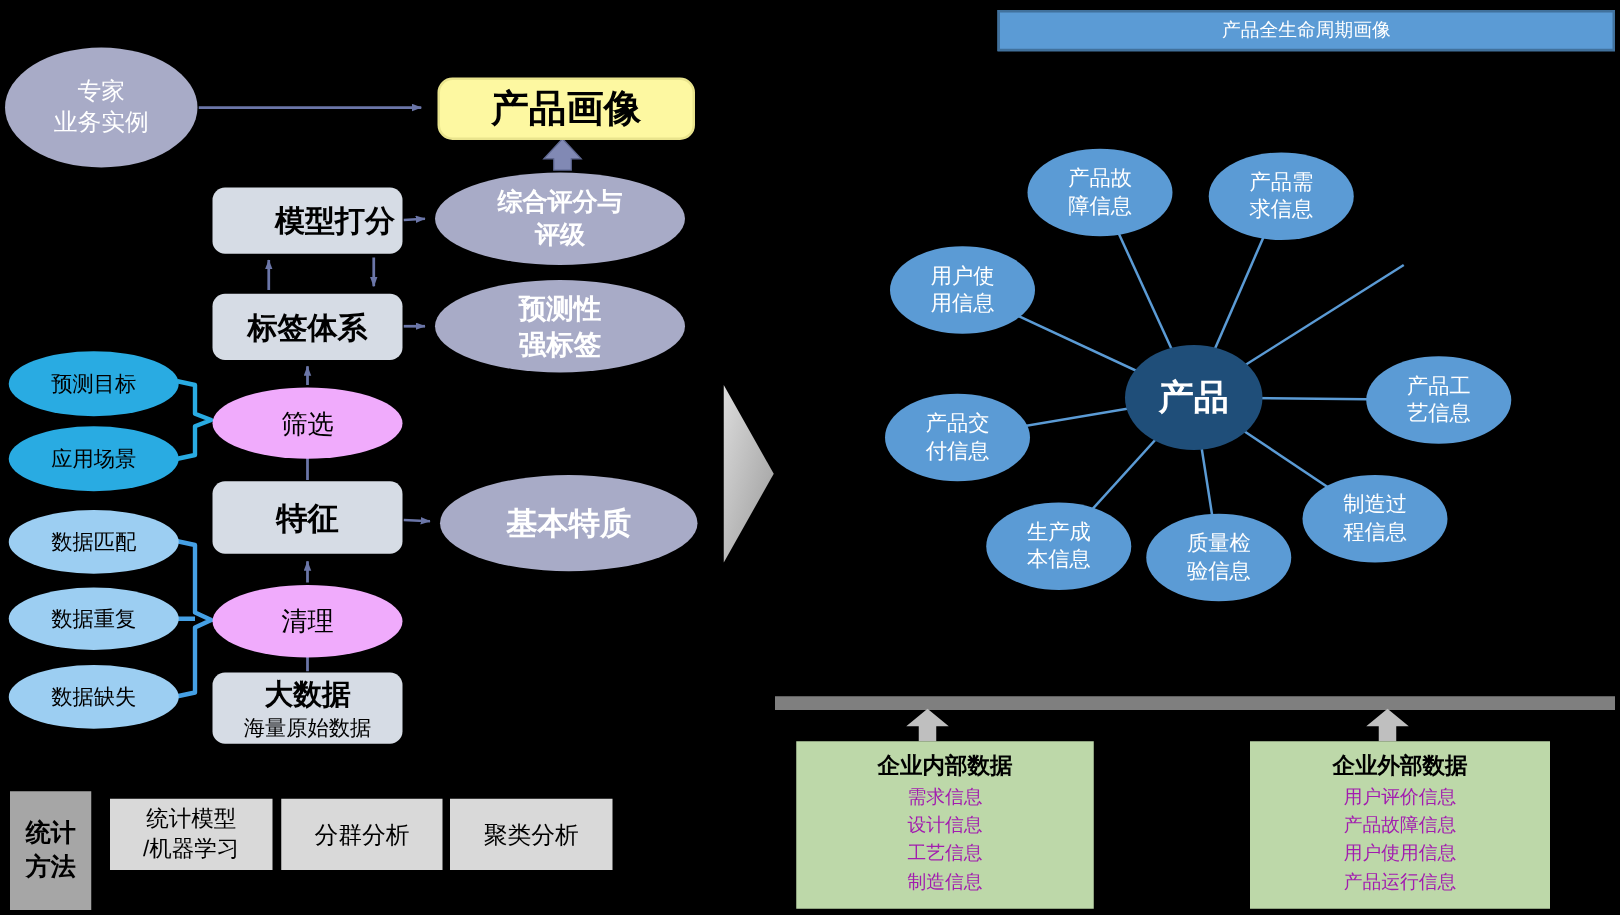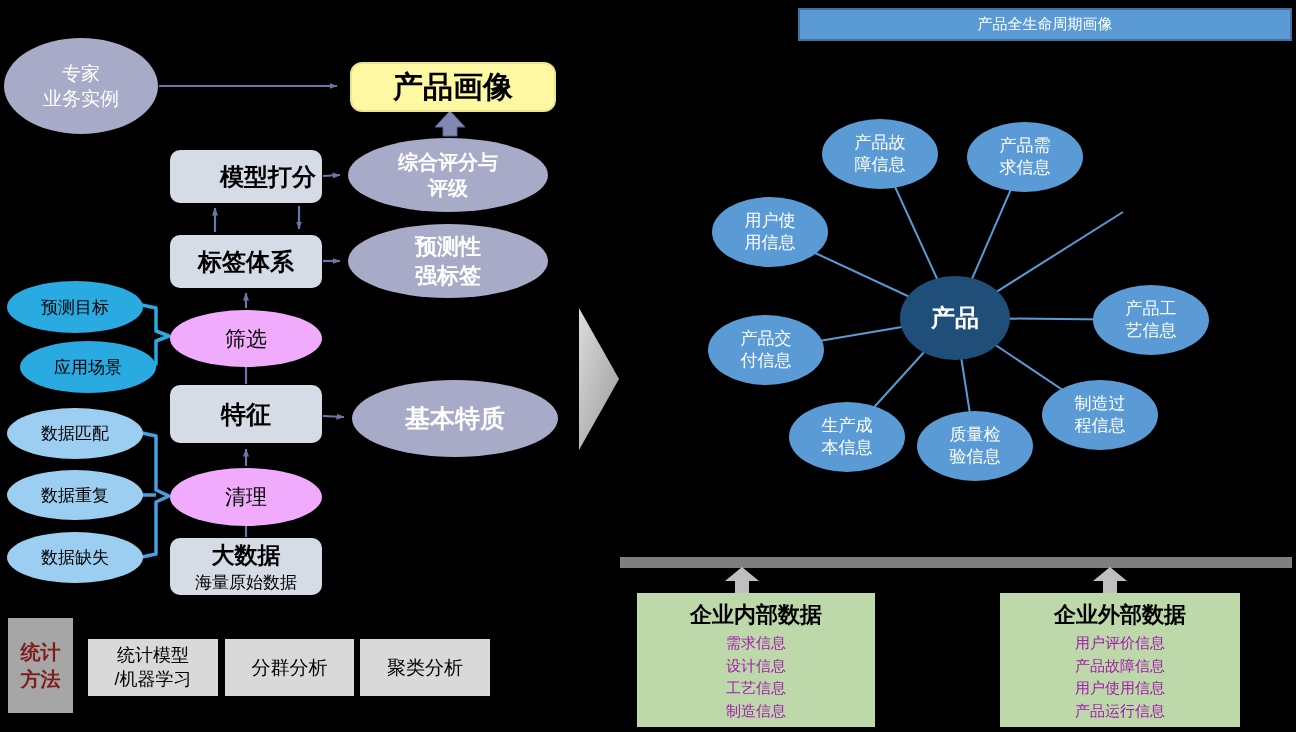--- a/index.html
+++ b/index.html
@@ -15,31 +15,31 @@
   .el { border-radius:50%; }
   .pre { white-space:pre-line; }
   
   .gray-purple { background:#a8abc7; color:#fff; }
   .yellow-box  { background:#fdf8a1; border:2px solid #e9e48d; border-radius:12px; color:#000; }
   .box-blue    { background:#d6dce5; border-radius:10px; color:#000; }
   .yg          { background:#f0abfc; color:#000; }
   .bright-blue { background:#29abe2; color:#000; }
   .light-blue  { background:#9ccef2; color:#000; }
   .gray-el     { background:#a8abc7; color:#fff; }
-  .dark-gray-box  { background:#a6a6a6; color:#7f1d1d; }
+  .dark-gray-box  { background:#a6a6a6; color:#000000;margin-top:15px; }
   .light-gray-box { background:#d9d9d9; color:#000; }
   
   .hdr {
     background:#5b9bd5; border:2px solid #41719c; color:#fff;
     font-family:"Liberation Serif","DejaVu Serif",serif; font-size:15px;
   }
   .sat { background:#5b9bd5; color:#fff; font-size:17px; line-height:1.3; }
-  .center-node { background:#1f4e79; color:#fff; font-weight:bold; font-size:24px; }
+  .center-node { background:#1f4e79; color:#fff; font-weight:bold; font-size:28px; }
   .green-box { background:#bdd8a9; justify-content:flex-start; padding-top:7px; }
-  .gb-title { color:#000; font-weight:bold; font-size:22px; margin-bottom:4px; }
+  .gb-title { color:#000; font-weight:bold; font-size:18px; margin-bottom:4px; }
   .gb-item  { color:#a21caf; font-size:15px; line-height:1.5;font-family:Liberation Mono, monospace; }
   .gb-dots  { color:#fff; font-size:13px; margin-top:9px; letter-spacing:1px; }
   
   .b { font-weight:bold; }
   .f30 { font-size:30px; } .f25 { font-size:25px; } .f24 { font-size:24px; }
   .f23 { font-size:23px; } .f22 { font-size:22px; } .f21 { font-size:21px; }
   .f20 { font-size:20px; } .f19 { font-size:19px; } .f18 { font-size:18px; }
   .f17 { font-size:17px; }
   .lh13 { line-height:1.32; }
 </style>
@@ -118,21 +118,21 @@
   <div class="n el gray-el b f25" style="left:352px; top:380px; width:206px; height:77px;">基本特质</div>
 
   <div class="n el yg f21" style="left:170px; top:468px; width:152px; height:58px;">清理</div>
 
   <div class="n box-blue" style="left:170px; top:538px; width:152px; height:57px;">
     <div class="b f23">大数据</div>
     <div class="f17">海量原始数据</div>
   </div>
 
   <div class="n el bright-blue f17" style="left:7px; top:281px; width:136px; height:52px;">预测目标</div>
-  <div class="n el bright-blue f17" style="left:20px; top:341px; width:136px; height:52px;">应用场景</div>
+  <div class="n el bright-blue f17" style="left:7px; top:341px; width:136px; height:52px;">应用场景</div>
 
   <div class="n el light-blue f17" style="left:7px; top:408px; width:136px; height:51px;">数据匹配</div>
   <div class="n el light-blue f17" style="left:7px; top:470px; width:136px; height:50px;">数据重复</div>
   <div class="n el light-blue f17" style="left:7px; top:532px; width:136px; height:51px;">数据缺失</div>
 
   <div class="n dark-gray-box b f20 lh13 pre" style="left:8px; top:618px; width:65px; height:95px;">统计
 方法</div>
   <div class="n light-gray-box f18 lh13 pre" style="left:88px; top:639px; width:130px; height:57px;">统计模型
 /机器学习</div>
   <div class="n light-gray-box f19" style="left:225px; top:639px; width:129px; height:57px;">分群分析</div>

